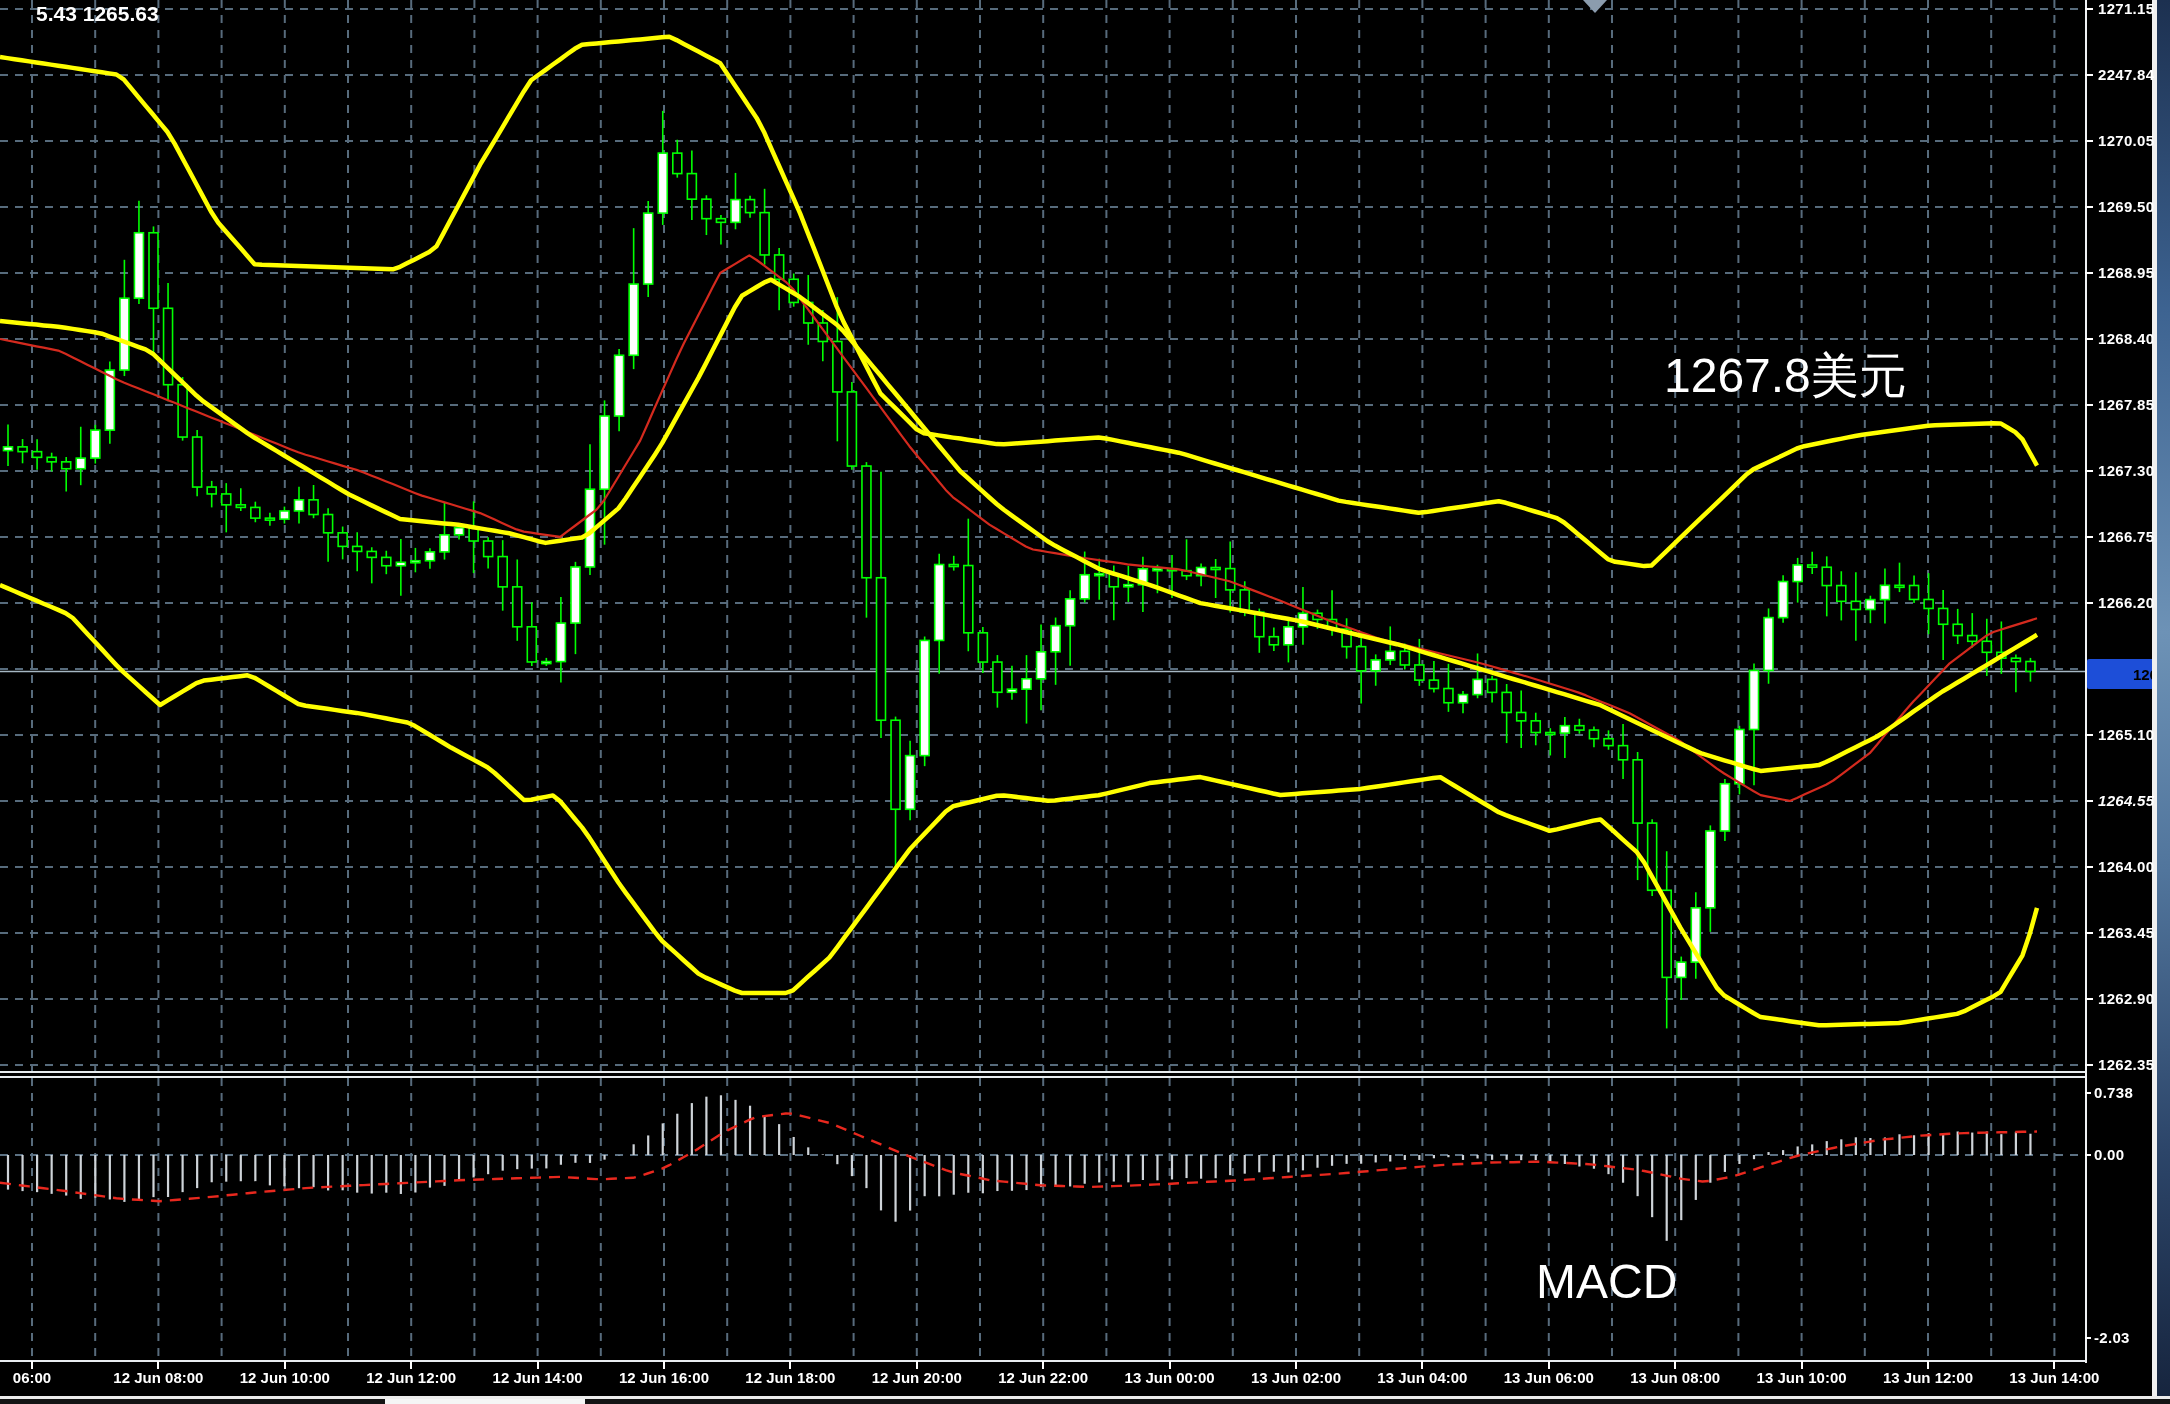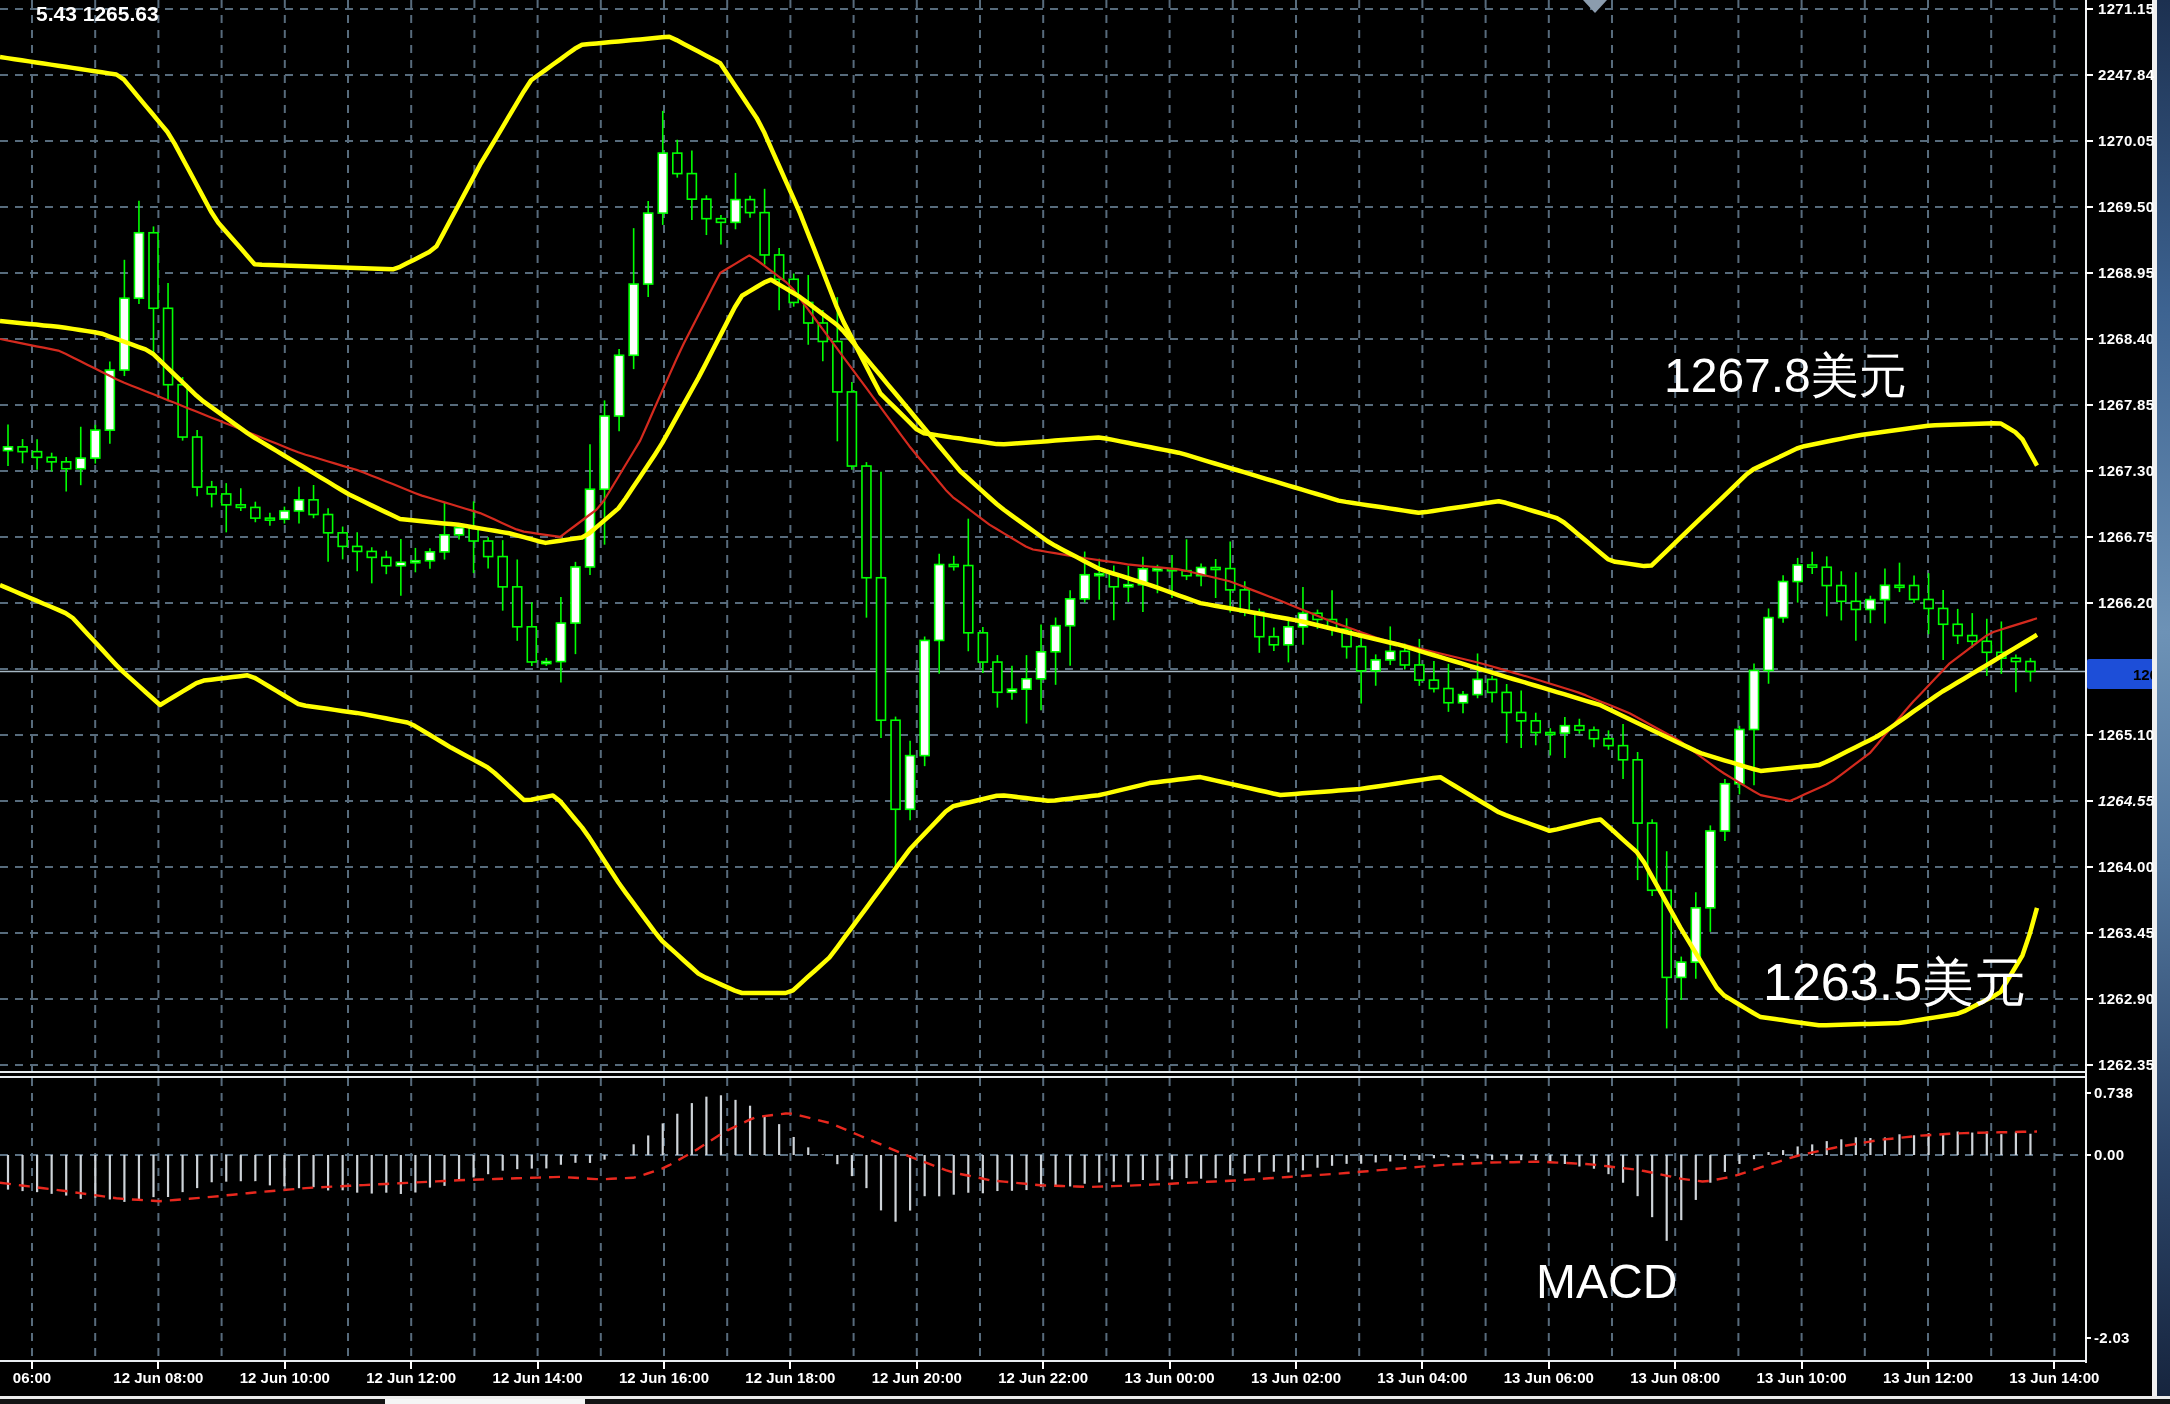--- a/index.html
+++ b/index.html
@@ -566,21 +566,20 @@
   <div class="sep" style="left:0;top:1360px;width:2155px;height:2px;"></div>
 
   <div id="axis-col"></div>
   <div id="axis-vline"></div>
   <div id="time-strip"></div>
 
   <div id="quote">5.43 1265.63</div>
   <div id="shift-triangle"></div>
 
   <div class="annot" style="left:1664px;top:344px;font-size:48px;">1267.8美元</div>
-  <div class="annot" style="left:1763px;top:948px;font-size:52px;">1263.5美元</div>
   <div class="annot" style="left:1536px;top:1254px;font-size:48px;">MACD</div>
 
   <div id="price-box">1265.63</div>
 
   <div id="win-right-border"></div>
   <div id="wallpaper-strip"></div>
   <div id="win-bottom-line"></div>
   <div id="bottom-bar">
     <div id="bottom-bar-white"></div>
   </div>

